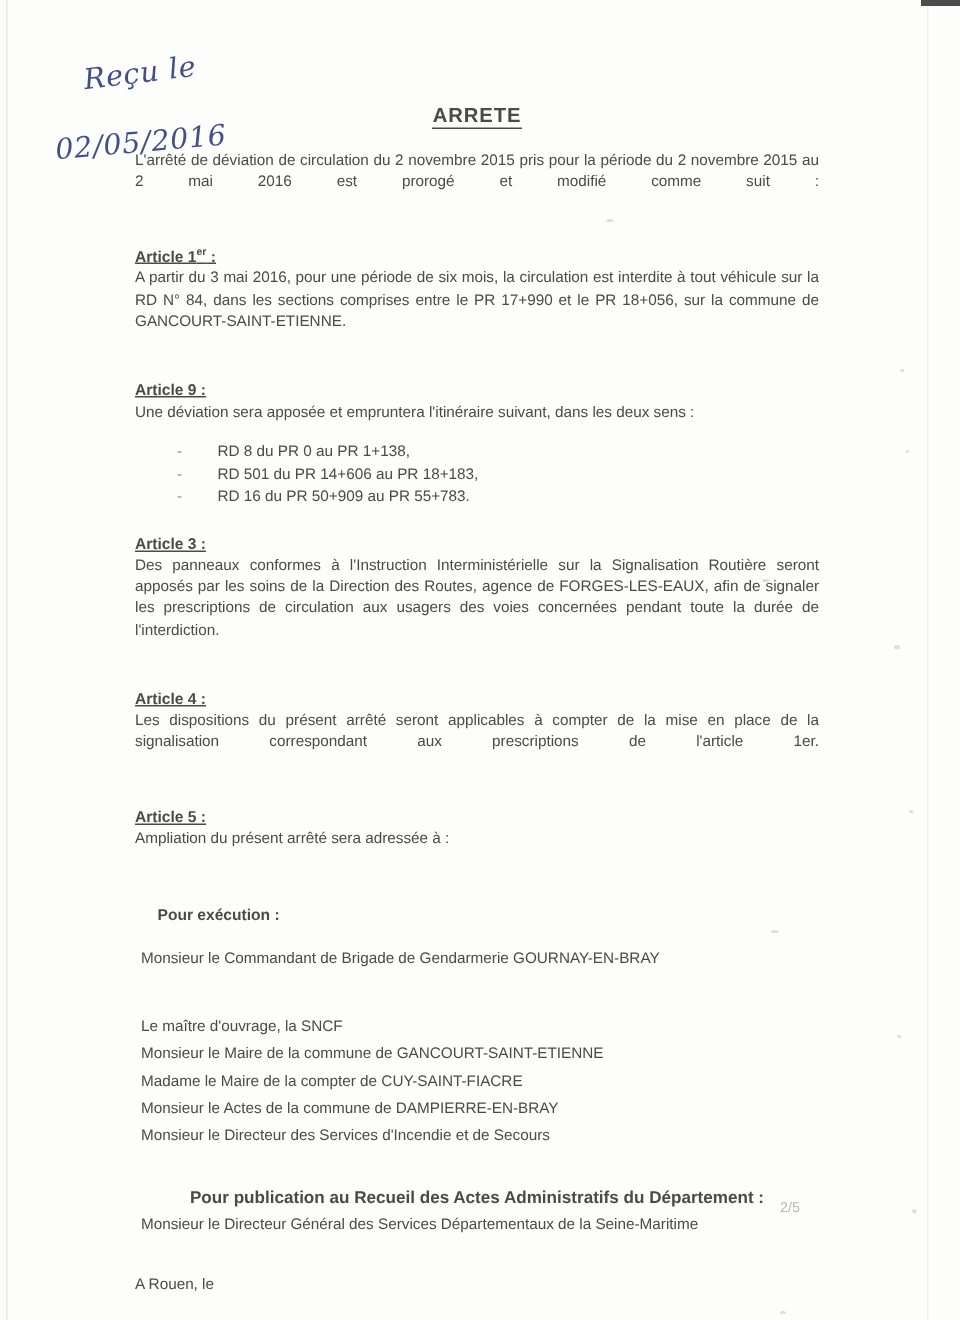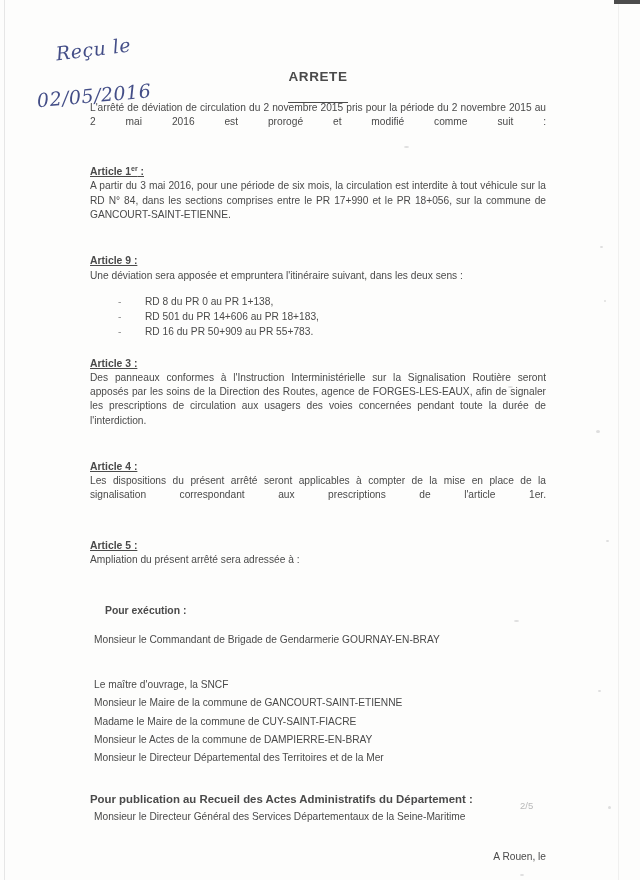--- a/index.html
+++ b/index.html
@@ -76,21 +76,21 @@
 
   .doc-title {
     text-align: center;
     font-weight: bold;
     font-size: 13.5px;
     letter-spacing: 0.6px;
     margin: 0 0 17px 0;
   }
   .doc-title span {
     border-bottom: 1.6px solid #4a4a4a;
-    padding-bottom: 18px;
+    padding-bottom: 1px;
   }
 
   p.para {
     margin: 0;
     text-align: justify;
     text-justify: inter-word;
   }
   p.para.j::after {
     content: "";
     display: inline-block;
@@ -129,28 +129,29 @@
 
   .bold-head {
     font-weight: bold;
     margin: 15px;
     font-size: 10.4px;
   }
   .bold-head-lg {
     font-weight: bold;
     margin: 0;
     font-size: 11.4px;
+    text-align: center;
   }
   .plain-line {
     margin: 4px;
     line-height: 14.4px;
   }
 
   .centered {
-    text-align: right;
+    text-align: left;
     margin: 0;
   }
 
   .page-num {
     position: absolute;
     left: 520px;
     top: 800px;
     font-size: 9.5px;
     color: #b9b9b9;
   }
@@ -220,23 +221,23 @@
 
     <div class="gap-xl"></div>
 
     <p class="bold-head">Pour exécution :</p>
     <p class="plain-line">Monsieur le Commandant de Brigade de Gendarmerie GOURNAY-EN-BRAY</p>
 
     <div class="gap-xl"></div>
 
     <p class="plain-line">Le maître d'ouvrage, la SNCF</p>
     <p class="plain-line">Monsieur le Maire de la commune de GANCOURT-SAINT-ETIENNE</p>
-    <p class="plain-line">Madame le Maire de la commune de CUY-SAINT-FIACRE</p>
+    <p class="plain-line">Madame le Maire de la compter de CUY-SAINT-FIACRE</p>
     <p class="plain-line">Monsieur le Actes de la commune de DAMPIERRE-EN-BRAY</p>
-    <p class="plain-line">Monsieur le Directeur Départemental des Territoires et de la Mer</p>
+    <p class="plain-line">Monsieur le Directeur des Services d'Incendie et de Secours</p>
 
     <div class="gap-xl"></div>
 
     <p class="bold-head-lg">Pour publication au Recueil des Actes Administratifs du Département :</p>
     <p class="plain-line">Monsieur le Directeur Général des Services Départementaux de la Seine-Maritime</p>
 
     <div class="gap-xl"></div>
 
     <p class="centered">A Rouen, le</p>
 

